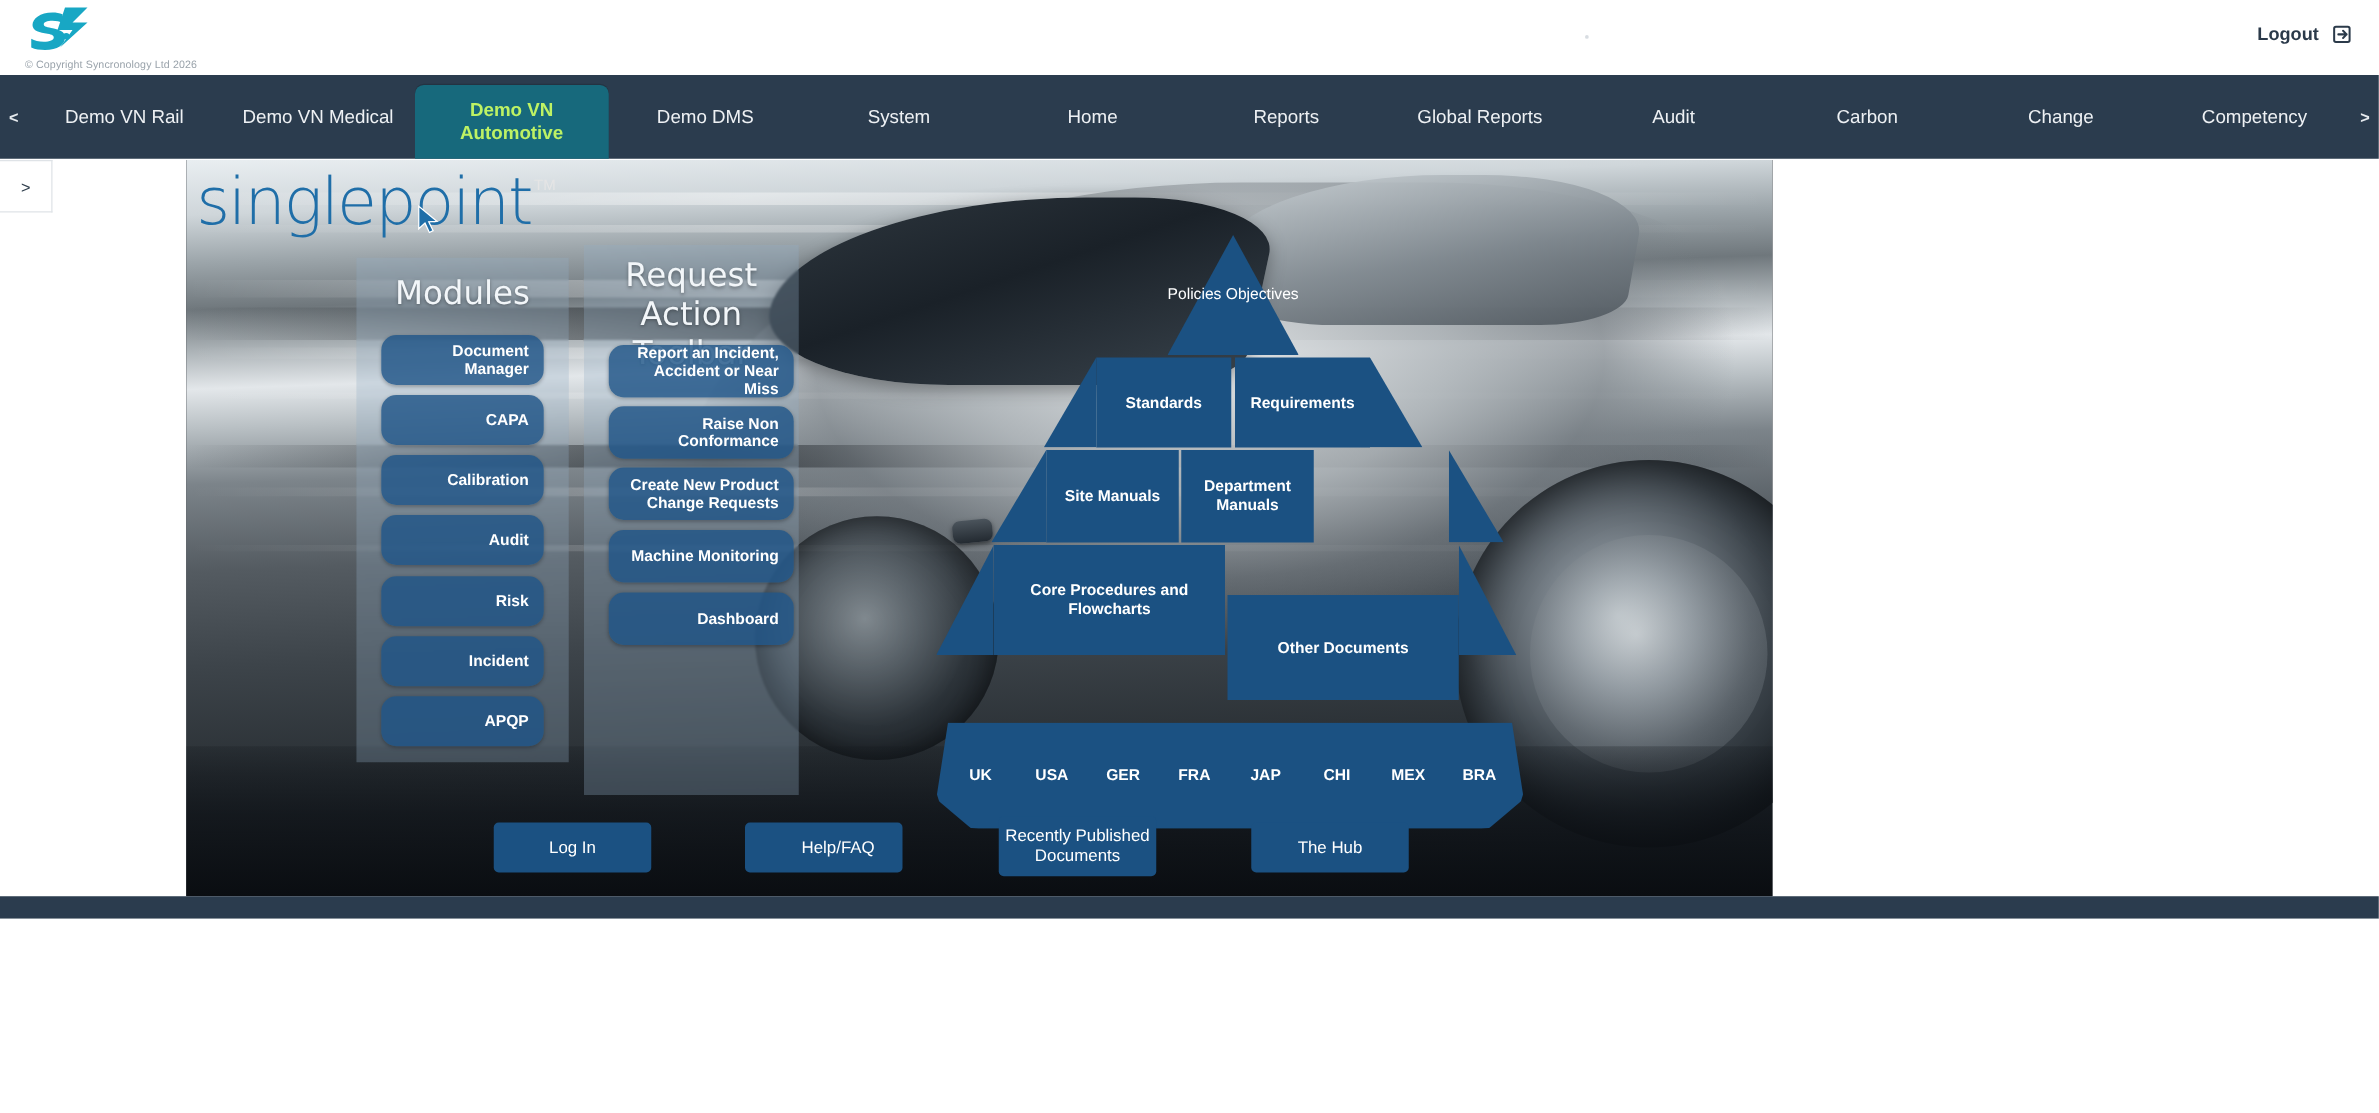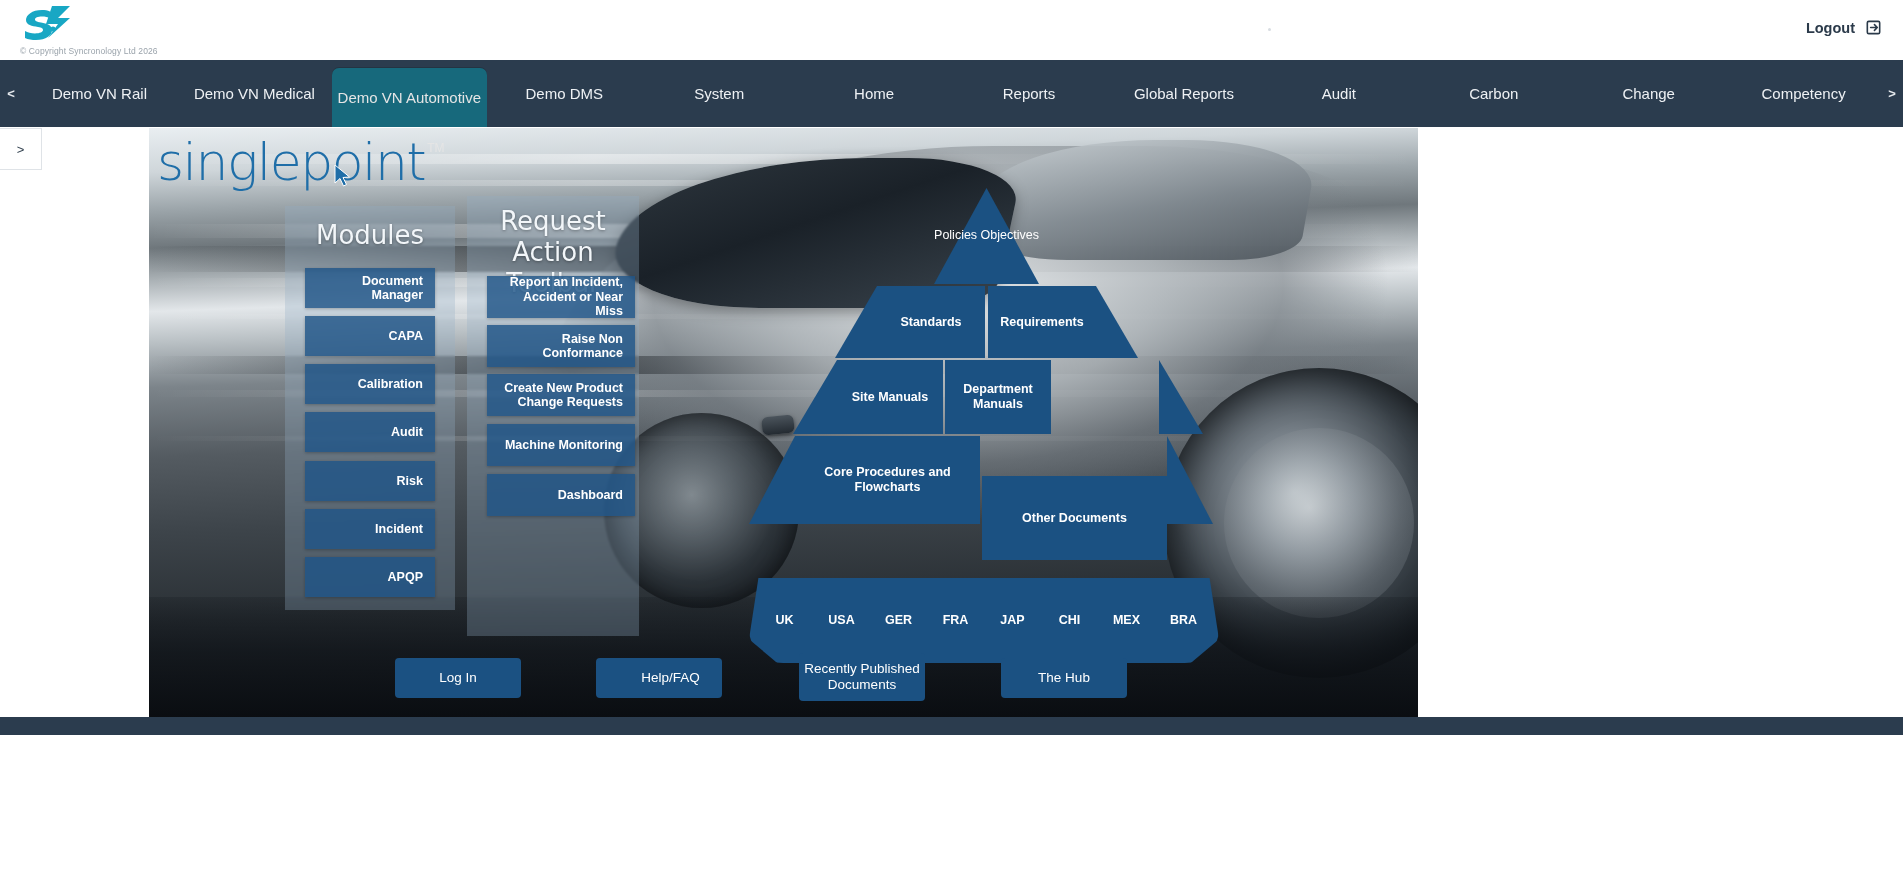--- a/index.html
+++ b/index.html
@@ -43,21 +43,21 @@
     display:flex; align-items:center; justify-content:center;
     color:#e6eaee; font-size:13px; font-weight:bold; cursor:pointer;
   }
   .nav-items { flex:1; display:flex; align-items:stretch; }
   .nav-item {
     flex:1 1 0; display:flex; align-items:center; justify-content:center;
     text-align:center; line-height:1.15;
     font-size:15px; color:#eef1f4; cursor:pointer; padding:0 4px;
   }
   .nav-item.active {
-    background:#17697c; color:#e5e5e5; font-weight:normal;
+    background:#17697c; color:#bef264; font-weight:bold;
     border-top-left-radius:7px; border-top-right-radius:7px;
     margin:8px 0 0 0;
     box-shadow:0 -1px 0 rgba(0,0,0,.15);
   }
 
   
   .side-toggle {
     position:absolute; left:0px; top:128px; width:42px; height:42px;
     background:#ffffff; border:1px solid #dfe3e7; border-left:none;
     display:flex; align-items:center; justify-content:center;
@@ -154,21 +154,21 @@
     background:rgba(150,175,198,.30);
     backdrop-filter:blur(1px);
   }
   .panel-title {
     color:#f2f6f9; font-size:26px; font-weight:400; text-align:center;
     font-family:"DejaVu Sans", sans-serif; line-height:1.2;
     text-shadow:0 1px 3px rgba(0,0,0,.35);
   }
   .pbtn {
     background:rgba(32,86,136,.82);
-    border-radius:0;
+    border-radius:12px;
     color:#ffffff; font-size:12.5px; font-weight:bold;
     display:flex; align-items:center; justify-content:flex-end;
     text-align:right; padding:0 12px; line-height:1.15;
     cursor:pointer;
     box-shadow:0 1px 3px rgba(0,0,0,.25);
   }
 
   #modules-panel { left:136px; top:78px; width:170px; height:404px; }
   #modules-panel .panel-title { position:absolute; top:14px; left:0; width:100%; }
   .mod-btn { position:absolute; left:20px; width:130px; height:40px; }

